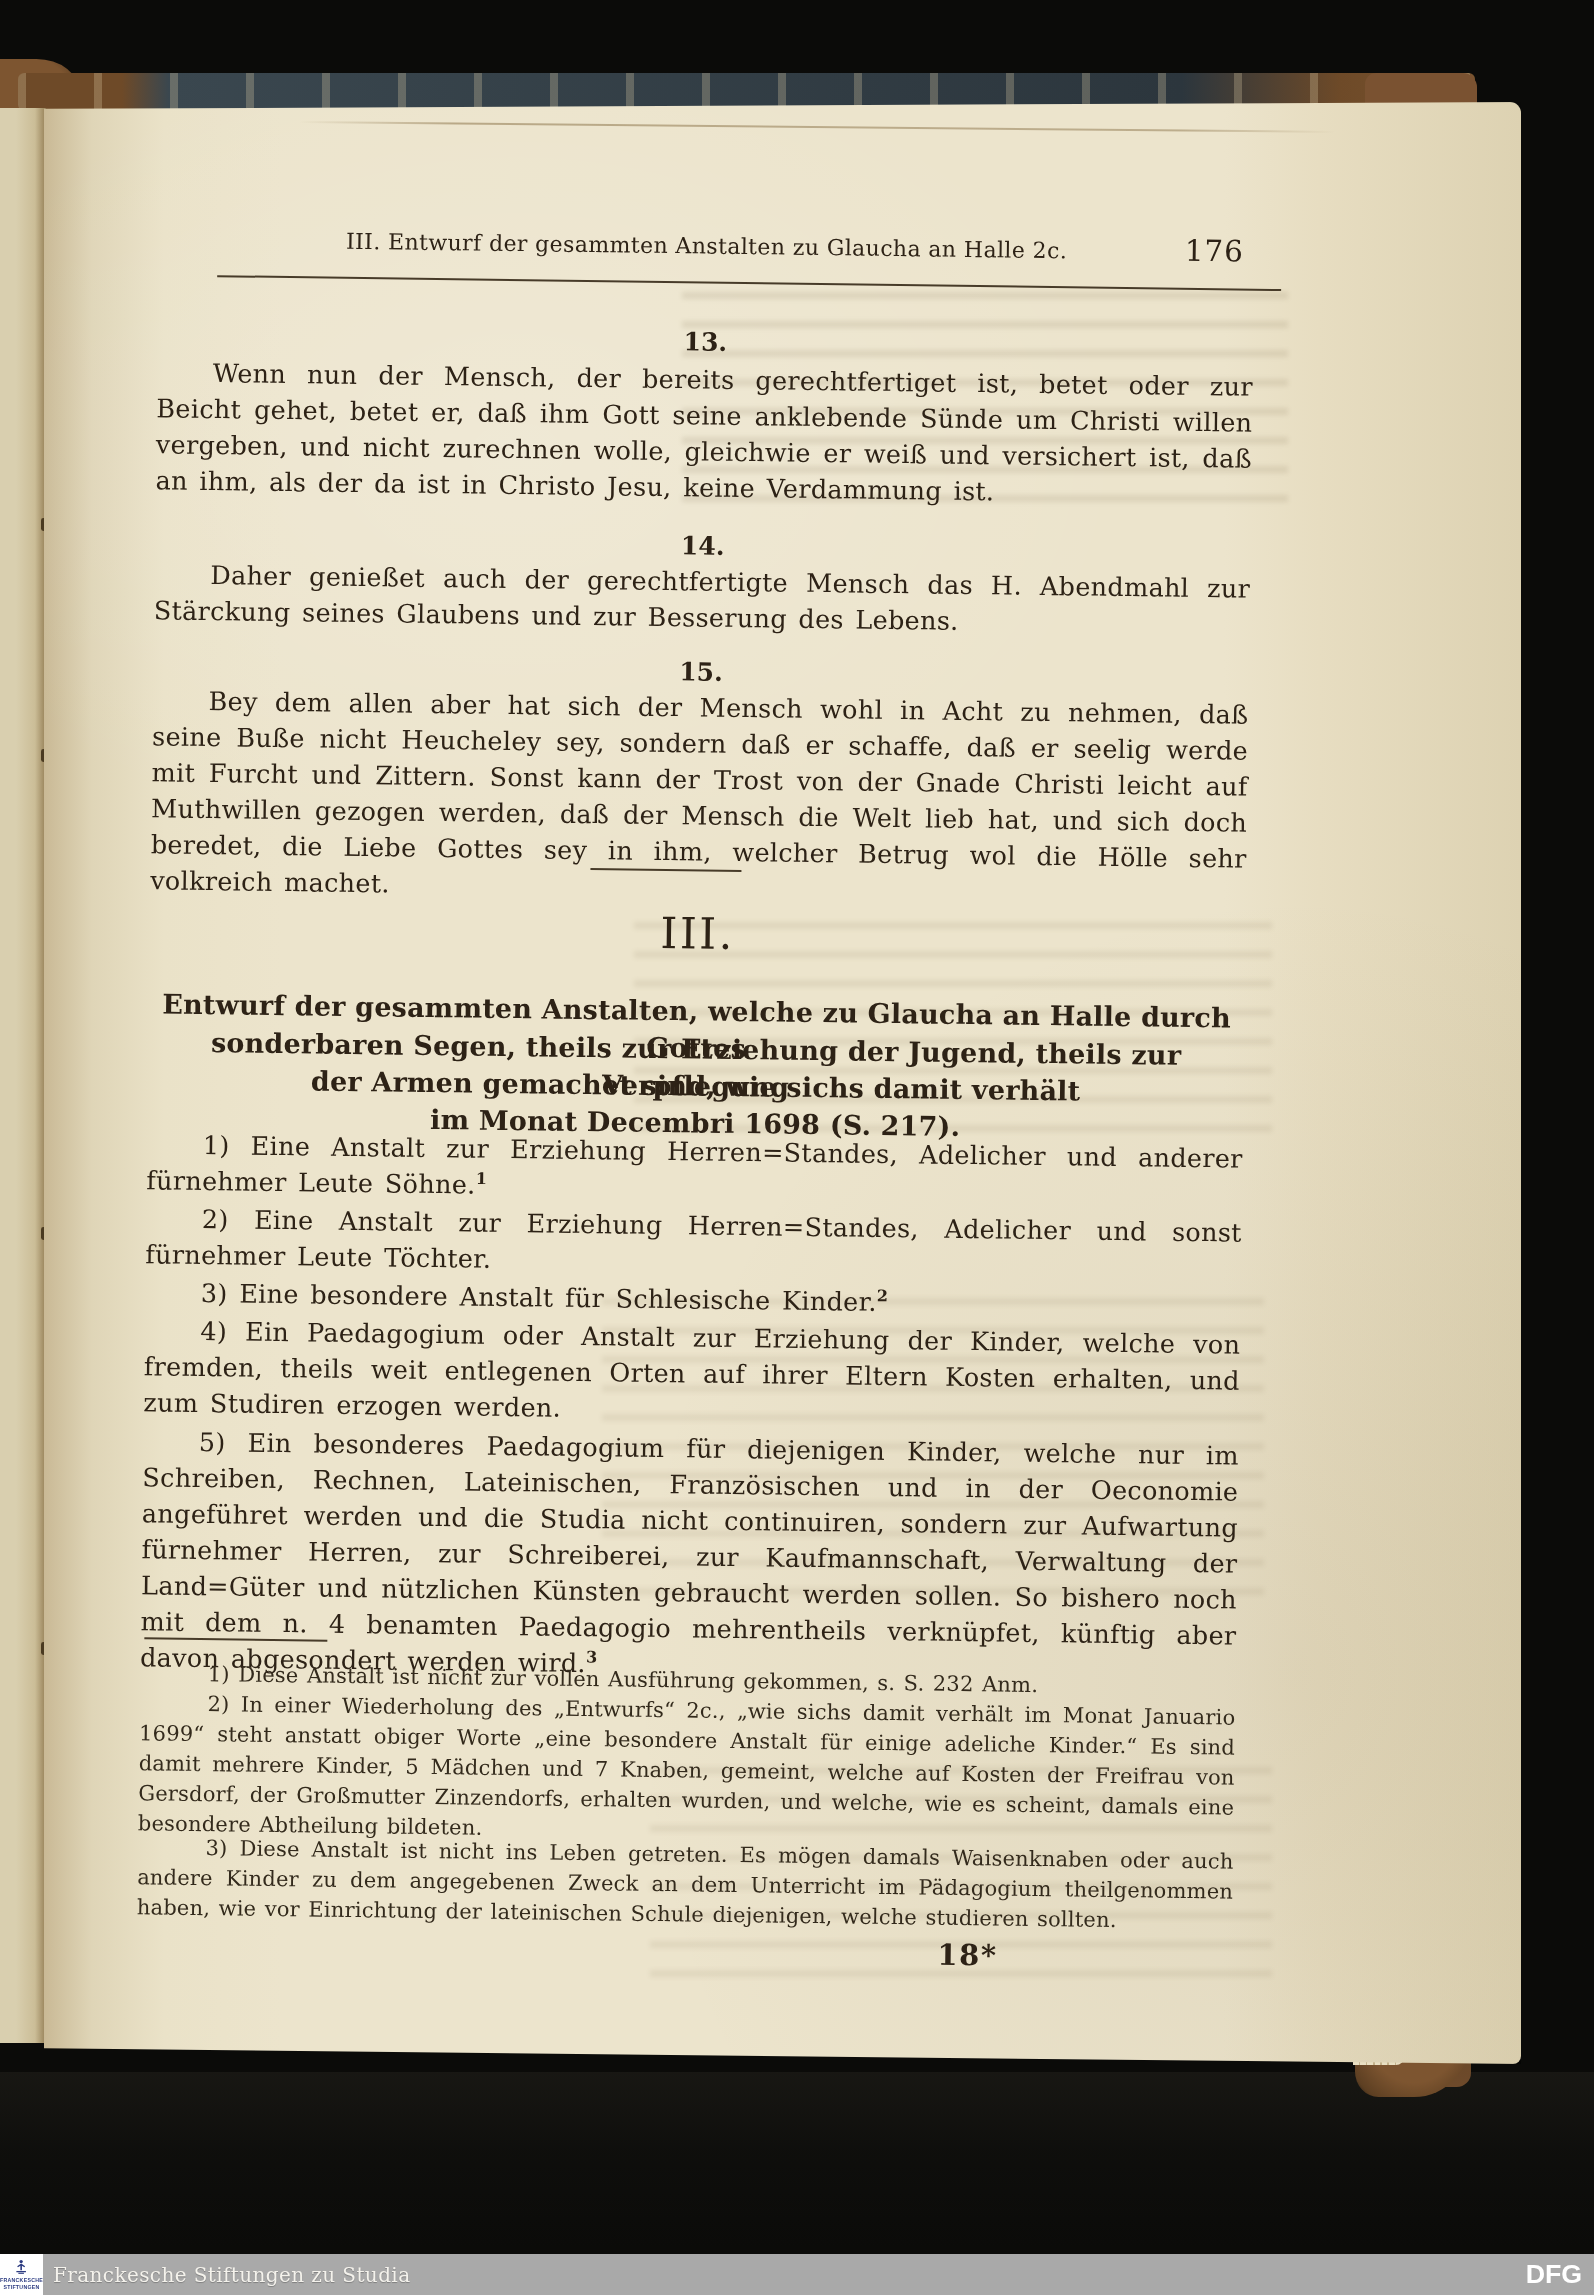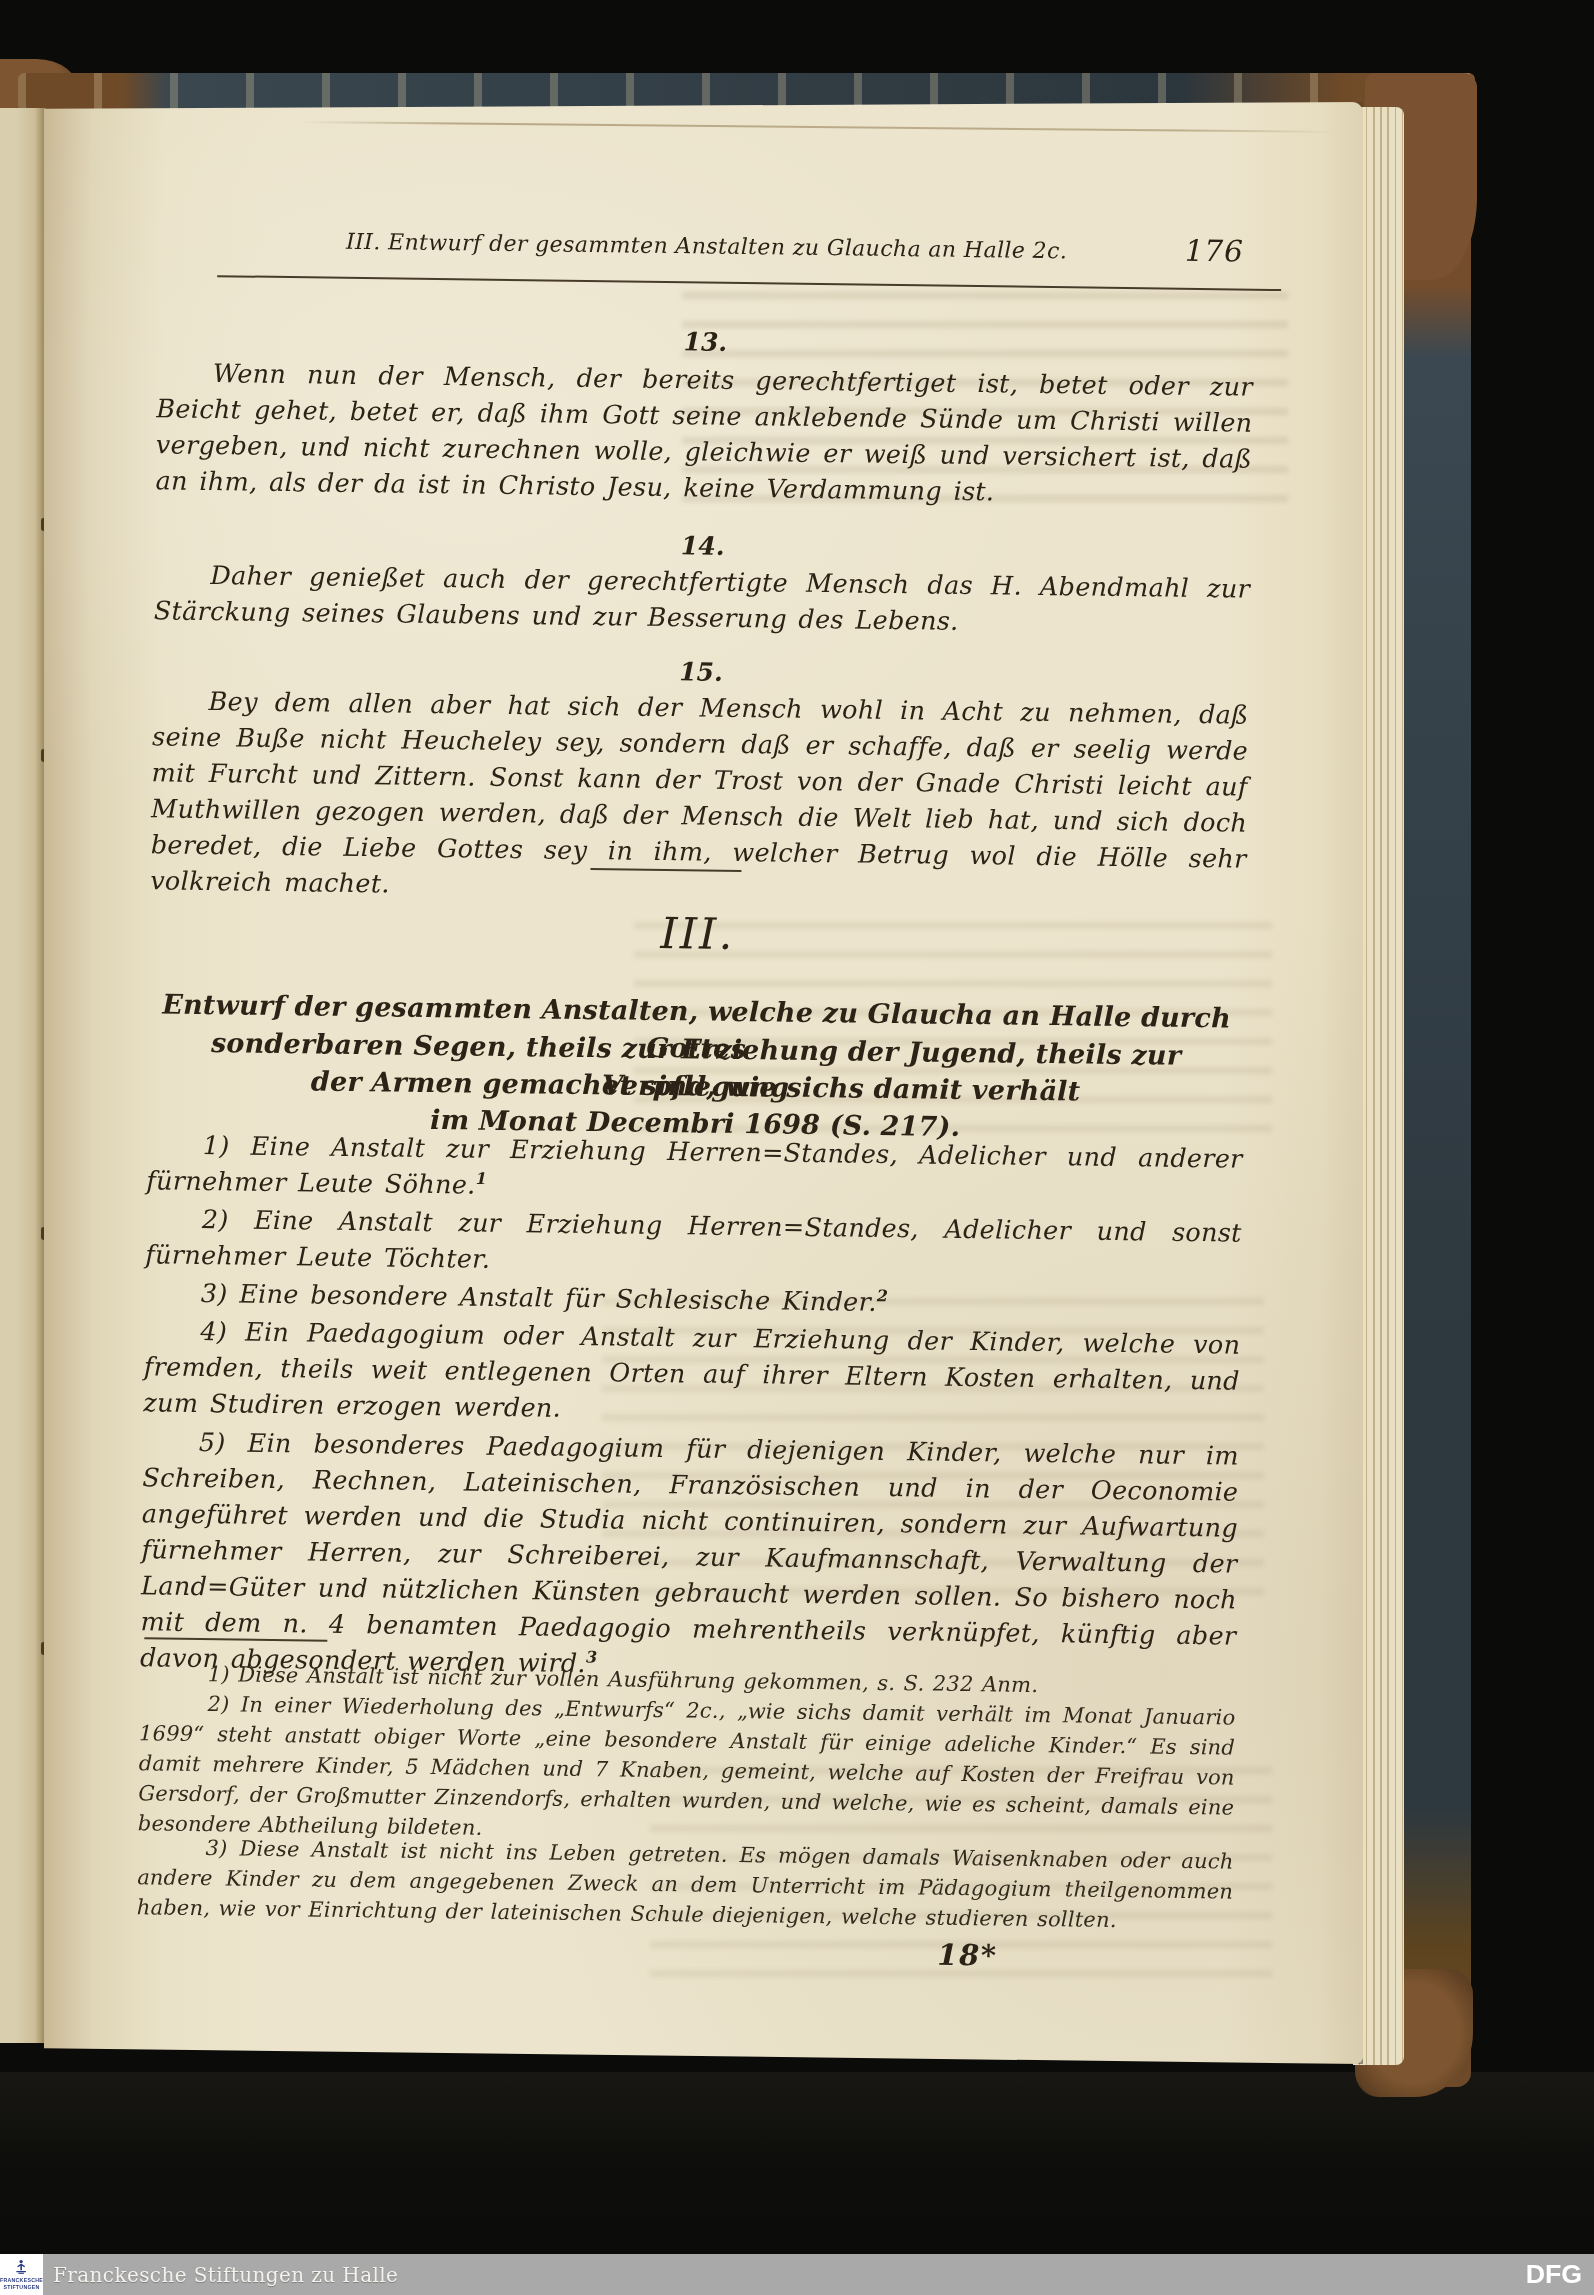--- a/index.html
+++ b/index.html
@@ -24,28 +24,28 @@
     background-color:#7a5231;}
   .corner-br{position:absolute;left:1355px;top:1969px;width:118px;height:128px;border-radius:30% 20% 50% 20%;
     background:radial-gradient(ellipse at 50% 50%,#7d5530 0 55%,#5d3f22 85%,rgba(20,15,8,.2) 100%);}
   .page-edges{position:absolute;left:1353px;top:107px;width:51px;height:1958px;
     background:repeating-linear-gradient(90deg,#e9dfc2 0 5.6px,#c2b089 5.6px 7.2px);
     border-radius:0 8px 8px 0;}
   .opposite-sliver{position:absolute;left:0;top:108px;width:46px;height:1935px;
     background:linear-gradient(90deg,#d9cfaf 0 16px,#cbbd97 35px,#9a855c 45px,#6b5836 100%);}
   .stitch{position:absolute;width:4.8px;height:12.8px;background:#4a3a20;border-radius:2.4px;left:41px;}
 
-  .page{position:absolute;left:44px;top:102px;width:1319px;height:1962px;
+  .page{position:absolute;left:44px;top:102px;width:1477px;height:1962px;
     border-radius:4.8px 11px 8px 8px;
     clip-path:polygon(0 0.35%,100% 0,100% 100%,0 99.2%);
     box-shadow:24px 27px 56px rgba(0,0,0,.55);
     background:
       radial-gradient(1036px 717px at 32% 18%,rgba(255,255,255,.18),rgba(255,255,255,0) 60%),
       radial-gradient(956px 1116px at 85% 80%,rgba(120,100,60,.10),rgba(0,0,0,0) 70%),
-      linear-gradient(90deg,#c9b995 0,#dfd5b7 48px,#eae2c8 120px,#ece4cc 239px,#ece4cc 1180px,#e7ddc1 1275px,#ddd2b2 100%); font-style: italic;}
+      linear-gradient(90deg,#c9b995 0,#dfd5b7 48px,#eae2c8 120px,#ece4cc 239px,#ece4cc 1180px,#e7ddc1 1275px,#ddd2b2 100%);}
   .under-page-edge{position:absolute;left:255px;top:24px;width:1036px;height:2.4px;
     background:linear-gradient(90deg,rgba(150,128,88,0),rgba(150,128,88,.6) 15%,rgba(150,128,88,.55) 85%,rgba(150,128,88,0));
     transform:rotate(.55deg);}
   .bleed{position:absolute;filter:blur(2.4px);opacity:.16;
     background:repeating-linear-gradient(0deg,rgba(0,0,0,0) 0 22px,rgba(110,92,60,.8) 22px 29px);}
 
   
   .content{position:absolute;inset:0;transform:rotate(.75deg);transform-origin:693px 956px;
     color:#2d2216;}
   .row{position:absolute;left:104px;width:1096px;}
@@ -149,16 +149,16 @@
           <circle cx="9" cy="3.2" r="2.1"></circle>
           <path d="M9 5.5 L4 9 L5 10.2 L8 8.4 L8 14 L10 14 L10 8.4 L13 10.2 L14 9 Z"></path>
           <rect x="3" y="15" width="12" height="1.6"></rect>
           <rect x="5.5" y="17.2" width="7" height="1.4"></rect>
         </g>
       </svg>
     </span>
     <span class="logo-cap">FRANCKESCHE</span>
     <span class="logo-cap">STIFTUNGEN</span>
   </div>
-  <div class="inst">Franckesche Stiftungen zu Halle</div>
+  <div class="inst">Franckesche Stiftungen zu Studia</div>
   <div class="dfg">DFG</div>
 </div>
 
 
 </body></html>

